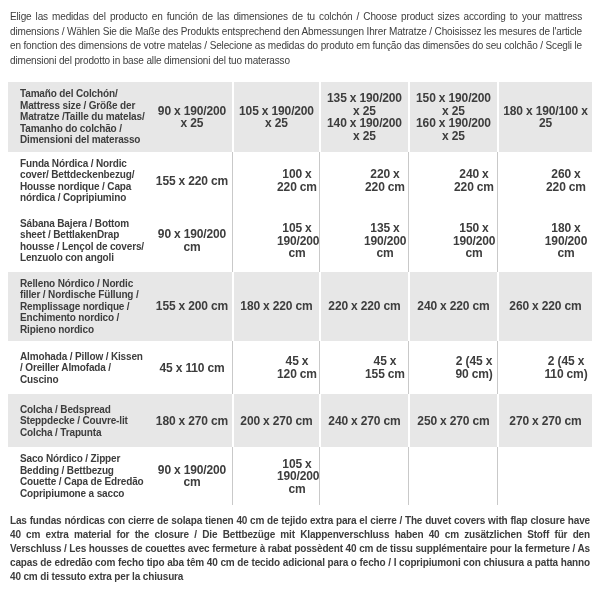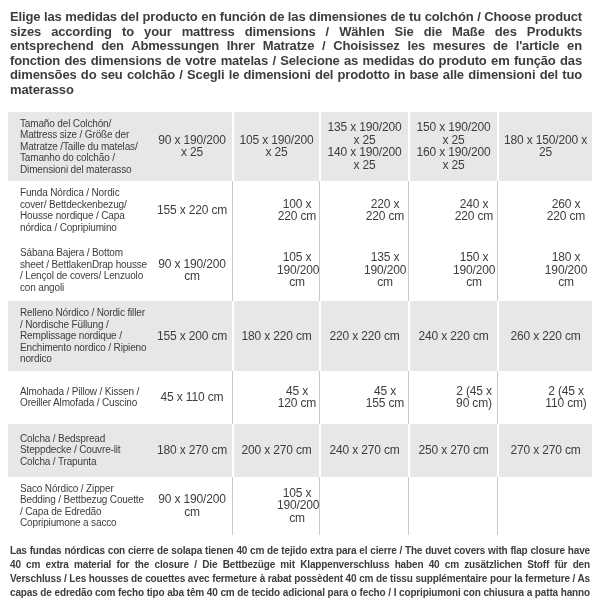--- a/index.html
+++ b/index.html
@@ -11,43 +11,43 @@
   *{box-sizing:border-box;margin:0;padding:0;}
   html,body{width:600px;height:600px;overflow:hidden;}
   body{
     background:var(--page-bg);
     font-family:"Liberation Sans","DejaVu Sans",sans-serif;
     color:var(--text);
     -webkit-font-smoothing:antialiased;
   }
   .page{width:600px;height:600px;padding:8px;}
   .intro{
-    font-size:13px;
-    font-weight:700;
+    font-size:10px;
+    font-weight:400;
     line-height:14.6px;
     letter-spacing:-0.15px;
     text-align:justify;
     margin:2px 10px 14px 2px;
     color:var(--text);
   }
   table.size-table{
     width:584px;
     table-layout:fixed;
     border-collapse:separate;
     border-spacing:0;
   }
   col.c-label{width:144px;}
   col.c-1{width:80px;}
   col.c-2{width:87px;}
   col.c-3{width:89px;}
   col.c-4{width:89px;}
   col.c-5{width:95px;}
   td{
     vertical-align:middle;
-    font-weight:400;
+    font-weight:700;
     letter-spacing:-0.15px;
   }
   td.label{
     text-align:left;
     padding:6px 4px 6px 12px;
     font-size:10px;
     line-height:11.5px;
   }
   td.val{
     text-align:center;
@@ -96,21 +96,21 @@
     </colgroup>
     <tbody>
       <tr class="shade r1">
         <td class="label">Tamaño del Colchón/ Mattress size / Größe der Matratze /Taille du matelas/ Tamanho do colchão / Dimensioni del materasso</td>
         <td class="val">90 x 190/200 x 25</td>
         <td class="val">105 x 190/200 x 25</td>
         <td class="val">135 x 190/200 x 25
 140 x 190/200 x 25</td>
         <td class="val">150 x 190/200 x 25
 160 x 190/200 x 25</td>
-        <td class="val">180 x 150/200 x 25</td>
+        <td class="val">180 x 190/100 x 25</td>
       </tr>
       <tr class="plain r2">
         <td class="label">Funda Nórdica /  Nordic cover/ Bettdeckenbezug/ Housse nordique  / Capa nórdica / Copripiumino</td>
         <td class="val">155 x 220 cm</td>
         <td class="val">100 x 220 cm</td>
         <td class="val">220 x 220 cm</td>
         <td class="val">240 x 220 cm</td>
         <td class="val">260 x 220 cm</td>
       </tr>
       <tr class="plain r4">

